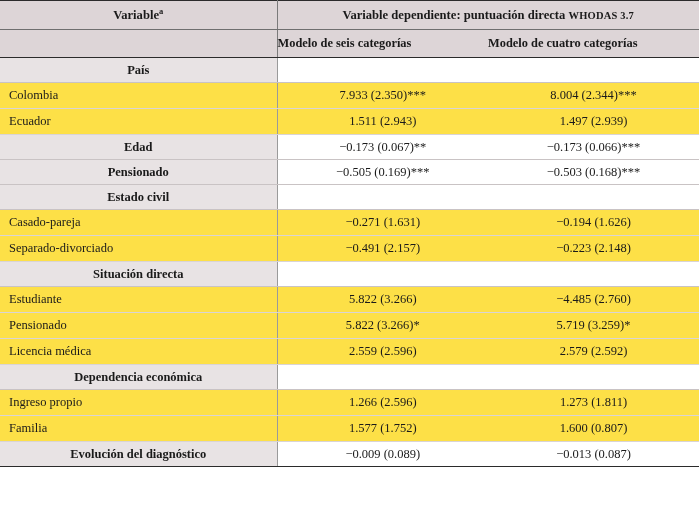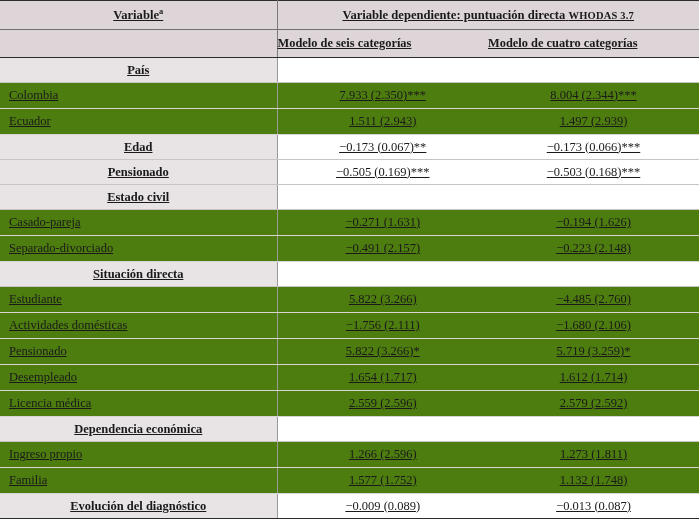--- a/index.html
+++ b/index.html
@@ -12,21 +12,20 @@
     height: 521px;
     font-family: "Liberation Serif", serif;
     color: #1a1a1a;
     overflow: hidden;
   }
   .table-wrap {
     width: 699px;
     height: 422px;
     box-sizing: border-box;
     background: #ffffff;
-    text-decoration: underline;
   }
   table.stats {
     width: 699px;
     border-collapse: collapse;
     table-layout: fixed;
     font-size: 12.5px;
   }
   col.c-var { width: 277px; }
   col.c-m6  { width: 211px; }
   col.c-m4  { width: 211px; }
@@ -84,21 +83,21 @@
   tr.section.with-values td.sec-val {
     background: #ffffff;
     font-weight: normal;
   }
 
   
   tr.data td {
     height: 25px;
     font-size: 12.5px;
     border-bottom: 1px solid #d9d4d5;
-    background: #4d7c0f;
+    background: #fde047;
   }
   tr.data td.label {
     padding-left: 9px;
     text-align: left;
     border-right: 1px solid #9a9a9a;
   }
   tr.data td.val {
     text-align: center;
   }
   tr.section.last td {
@@ -190,53 +189,43 @@
           <td class="sec-label">Situación directa</td>
           <td class="sec-val val"><span class="est"></span></td>
           <td class="sec-val val"><span class="est"></span></td>
         </tr>
         <tr class="data">
           <td class="label">Estudiante</td>
           <td class="val"><span class="est">5.822 (3.266)</span></td>
           <td class="val"><span class="est">−4.485 (2.760)</span></td>
         </tr>
         <tr class="data">
-          <td class="label">Actividades domésticas</td>
-          <td class="val"><span class="est">−1.756 (2.111)</span></td>
-          <td class="val"><span class="est">−1.680 (2.106)</span></td>
-        </tr>
-        <tr class="data">
           <td class="label">Pensionado</td>
           <td class="val"><span class="est">5.822 (3.266)*</span></td>
           <td class="val"><span class="est">5.719 (3.259)*</span></td>
         </tr>
         <tr class="data">
-          <td class="label">Desempleado</td>
-          <td class="val"><span class="est">1.654 (1.717)</span></td>
-          <td class="val"><span class="est">1.612 (1.714)</span></td>
-        </tr>
-        <tr class="data">
           <td class="label">Licencia médica</td>
           <td class="val"><span class="est">2.559 (2.596)</span></td>
           <td class="val"><span class="est">2.579 (2.592)</span></td>
         </tr>
         <tr class="section">
           <td class="sec-label">Dependencia económica</td>
           <td class="sec-val val"><span class="est"></span></td>
           <td class="sec-val val"><span class="est"></span></td>
         </tr>
         <tr class="data">
           <td class="label">Ingreso propio</td>
           <td class="val"><span class="est">1.266 (2.596)</span></td>
           <td class="val"><span class="est">1.273 (1.811)</span></td>
         </tr>
         <tr class="data">
           <td class="label">Familia</td>
           <td class="val"><span class="est">1.577 (1.752)</span></td>
-          <td class="val"><span class="est">1.132 (1.748)</span></td>
+          <td class="val"><span class="est">1.600 (0.807)</span></td>
         </tr>
         <tr class="section with-values last">
           <td class="sec-label">Evolución del diagnóstico</td>
           <td class="sec-val val"><span class="est">−0.009 (0.089)</span></td>
           <td class="sec-val val"><span class="est">−0.013 (0.087)</span></td>
         </tr>
       </tbody>
   </table>
   <div class="bottom-rule"></div>
 </div>

